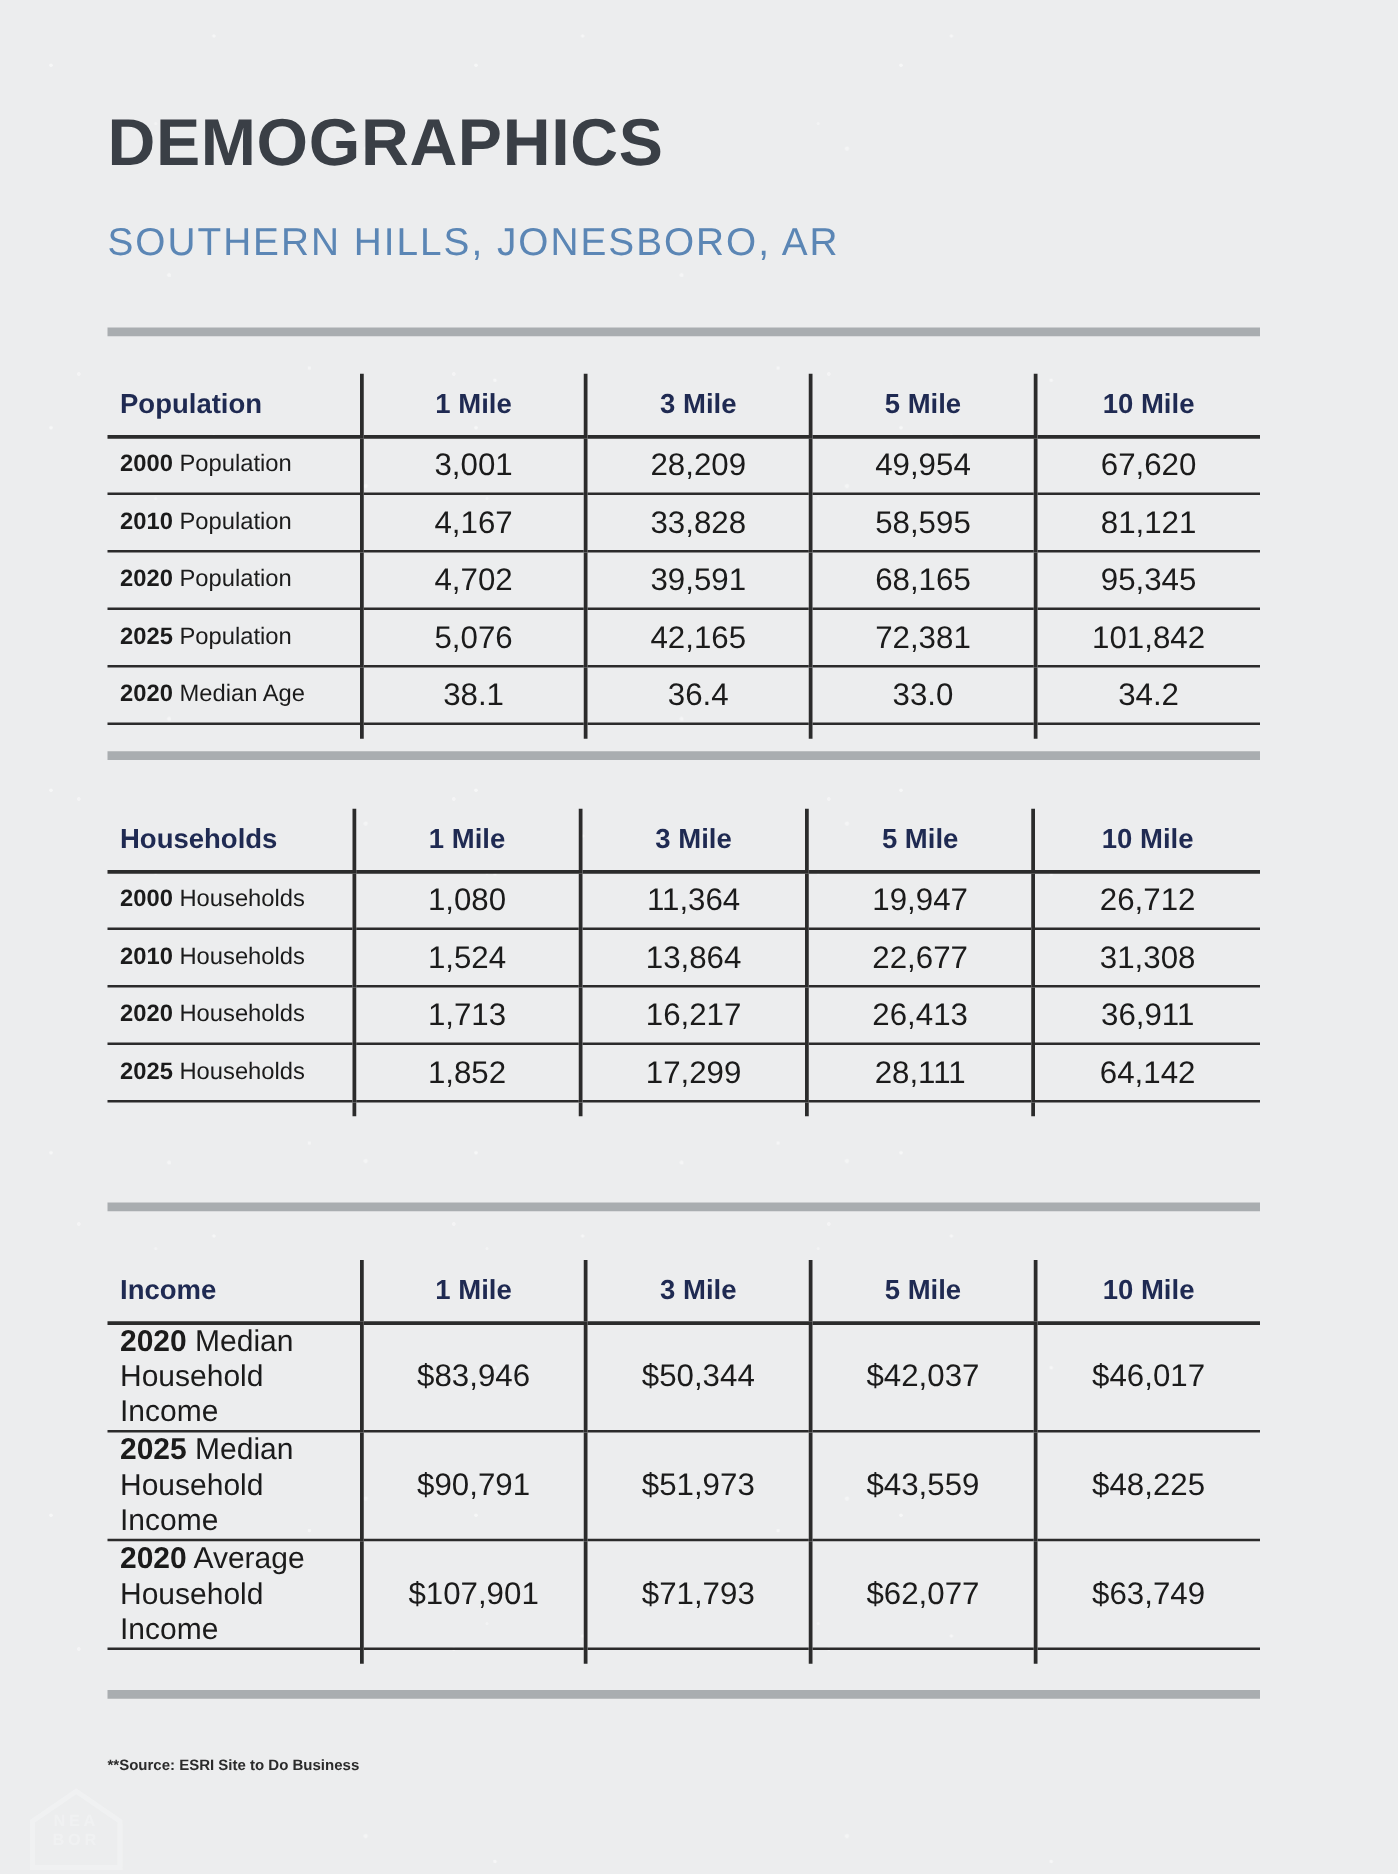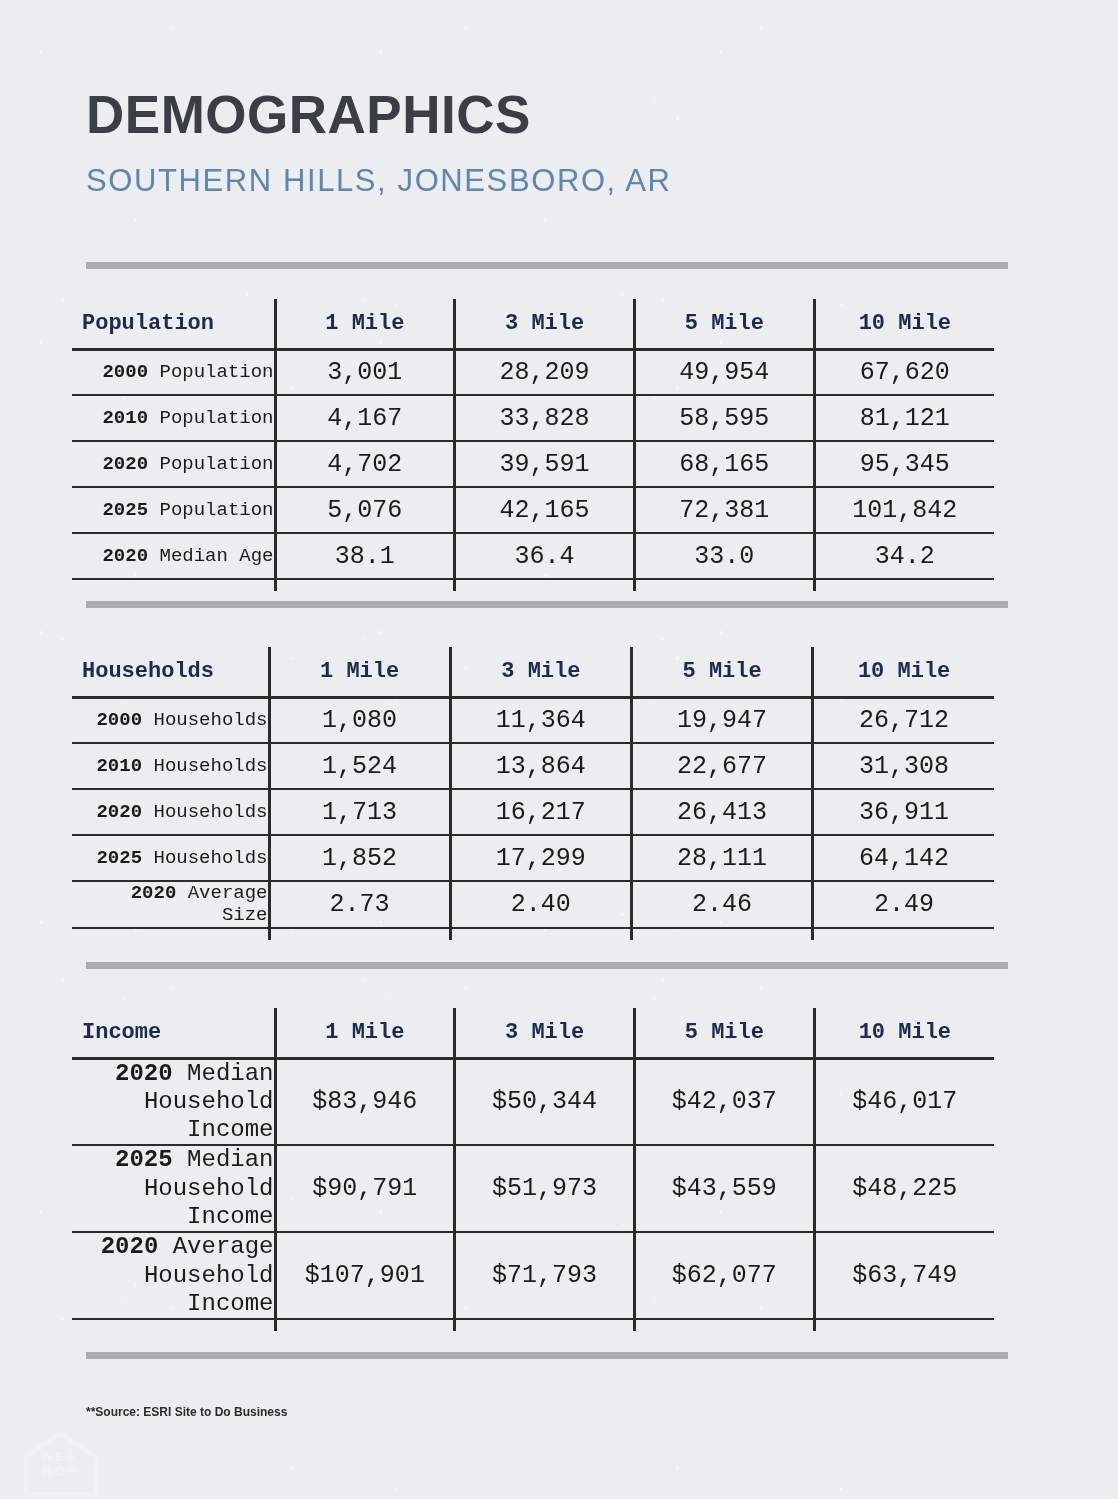--- a/index.html
+++ b/index.html
@@ -27,37 +27,36 @@
     background-size:340px 290px,410px 355px,295px 320px,385px 270px,445px 395px,300px 340px,265px 300px,375px 310px, auto;
   }
 
   
   #title {
     position:absolute; left:86px; top:88px;
     font-size:53px; font-weight:bold; letter-spacing:.5px;
     color:#3a3f46; line-height:1;
   }
   #subtitle {
-    position:absolute; left:86px; top:165px;
+    position:absolute; left:86px; top:178px;
     font-size:31px; font-weight:normal; letter-spacing:1.6px;
     color:#5b86b5; line-height:1;
   }
 
   
   .sep {
     position:absolute; left:86px; width:922px; height:7px;
     background:#a9adb0;
   }
 
   
   .tbl {
-    position:absolute; left:72px; width:922px;
+    position:absolute; left:86px; width:922px;
     border-collapse:collapse;
     table-layout:fixed;
-    font-family:Liberation Mono, monospace;
   }
   .tbl col.c0 { width:203px; }
   .tbl col.c1, .tbl col.c2, .tbl col.c3, .tbl col.c4 { width:179.75px; }
   .tbl.hh col.c0 { width:197px; }
   .tbl.hh col.c1, .tbl.hh col.c2, .tbl.hh col.c3, .tbl.hh col.c4 { width:181.25px; }
 
   .tbl th, .tbl td { padding:0; }
 
   
   .tbl thead th {
@@ -71,21 +70,21 @@
 
   
   .tbl tbody td {
     height:46px; vertical-align:middle;
     border-bottom:2.5px solid #2b2b2b;
     color:#1b1b1b;
   }
   .tbl tbody tr:last-child td { border-bottom:none; }
 
   .tbl tbody td.lbl {
-    text-align:right; padding-left:10px;
+    text-align:left; padding-left:10px;
     font-size:19px; font-weight:normal; line-height:1.18;margin-top:25px;
   }
   .tbl tbody td.lbl b { font-weight:bold; }
   .tbl tbody td.val {
     text-align:center; font-size:25px; font-weight:normal;
     border-left:3px solid #2b2b2b;
   }
 
   
   .tbl.inc tbody td { height:62px; }
@@ -231,27 +230,20 @@
           <td class="val">26,413</td>
           <td class="val">36,911</td>
         </tr>
         <tr>
           <td class="lbl"><b>2025</b> Households</td>
           <td class="val">1,852</td>
           <td class="val">17,299</td>
           <td class="val">28,111</td>
           <td class="val">64,142</td>
         </tr>
-        <tr>
-          <td class="lbl"><b>2020</b> Average Size</td>
-          <td class="val">2.73</td>
-          <td class="val">2.40</td>
-          <td class="val">2.46</td>
-          <td class="val">2.49</td>
-        </tr>
         <tr class="tailrow">
           <td class="lbl"></td>
           <td class="val"></td>
           <td class="val"></td>
           <td class="val"></td>
           <td class="val"></td>
         </tr>
       </tbody>
   </table>
 

